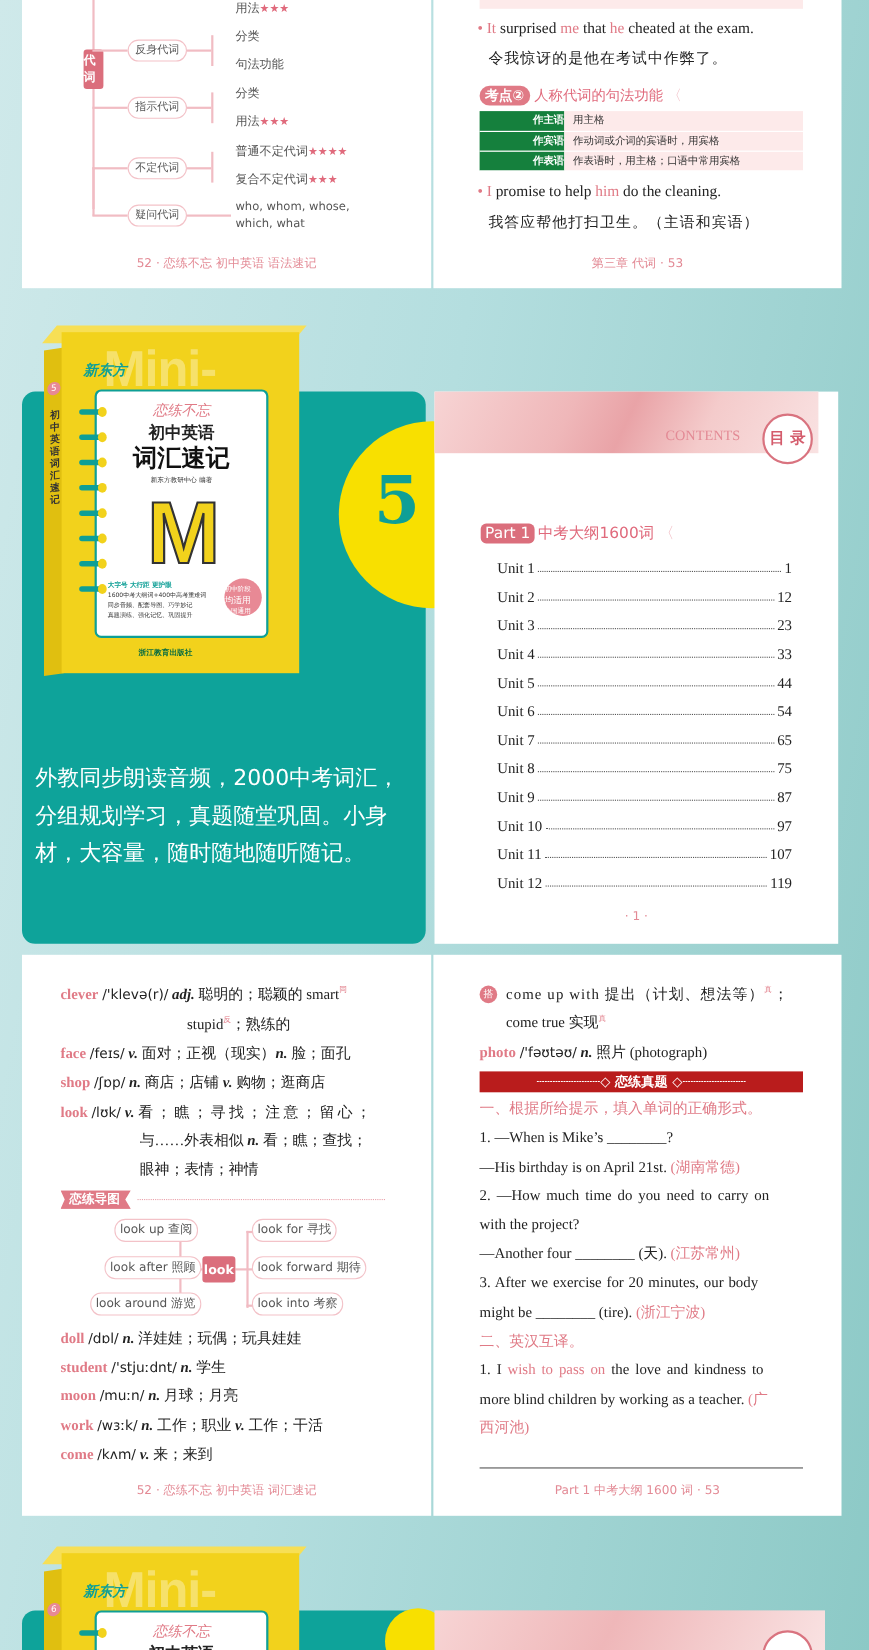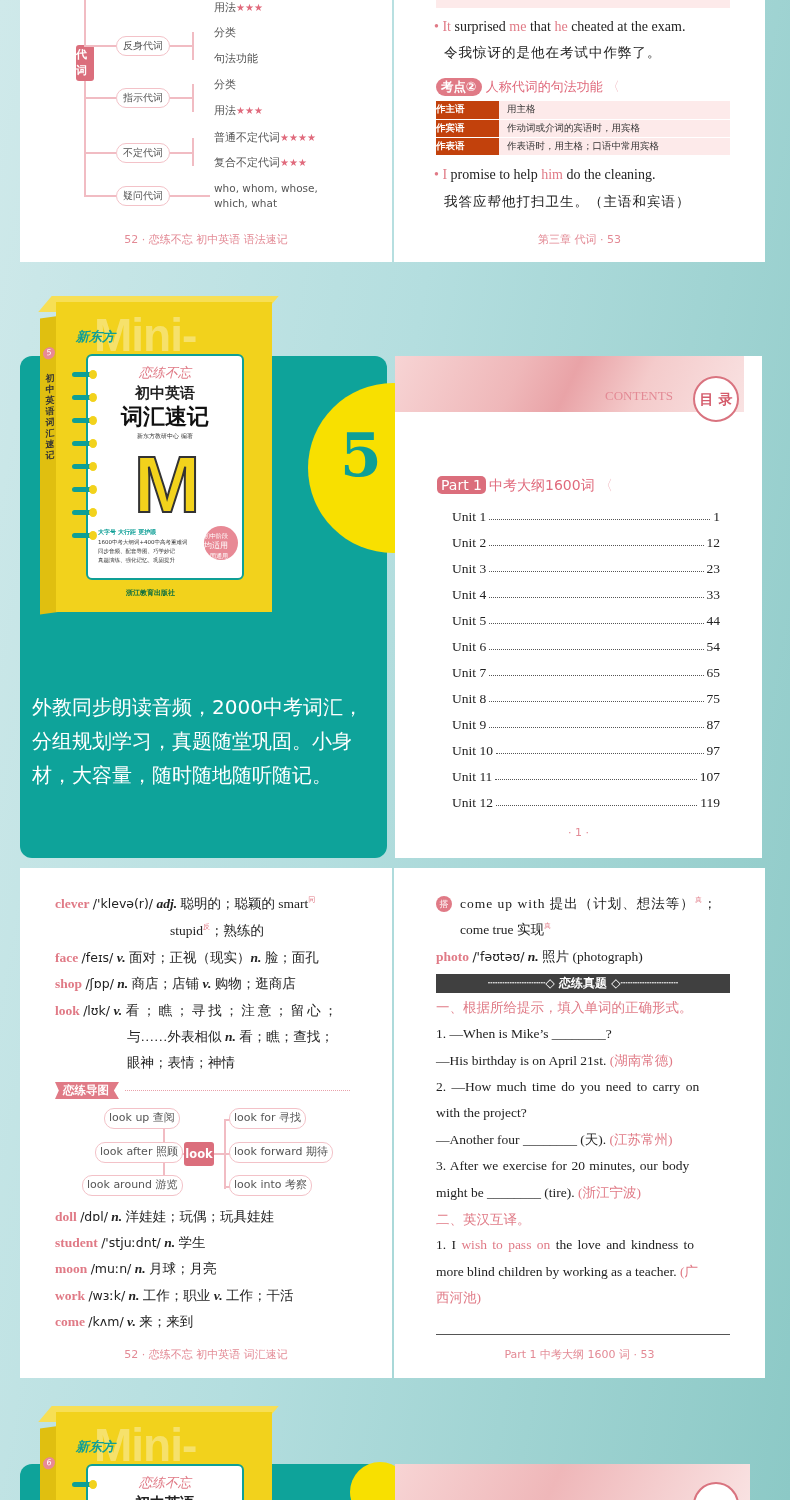--- a/index.html
+++ b/index.html
@@ -20,21 +20,21 @@
 .mm-node{position:absolute;left:96px;width:54px;height:20px;border:1.5px solid #f3c2c8;border-radius:10px;font-size:10px;line-height:17px;text-align:center;color:#555;background:#fff}
 .mm-leaf{position:absolute;left:194px;font-size:11px;color:#555;white-space:nowrap}
 .mm-leaf .stars{color:#e06a7c;font-size:10px}
 .footer{position:absolute;left:0;right:0;text-align:center;font-size:11px;color:#e38a95}
 .ex-line{position:absolute;left:40px;font-size:14px;color:#222}
 .cn-line{position:absolute;left:50px;font-size:13.5px;color:#222;letter-spacing:1px}
 .kd-title{position:absolute;left:42px;top:78px;height:18px;font-size:13px;color:#e06a7c;white-space:nowrap}
 .kd-badge{display:inline-block;background:#e07a86;color:#fff;border-radius:9px;padding:0 5px;font-weight:bold;font-size:12.5px;line-height:18px}
 .kd-table{position:absolute;left:42px;top:101px;width:294px;border-collapse:collapse}
 .kd-table td{height:18px;font-size:9.5px;border-bottom:1px solid #fff}
-.kd-table td.h{width:63px;background:#c2410c;color:#fff;text-align:left;font-weight:bold}
+.kd-table td.h{width:77px;background:#15803d;color:#fff;text-align:right;font-weight:bold}
 .kd-table td.v{background:#fdeaea;color:#333;padding-left:8px}
 
 
 #s2-card{left:20px;top:356px;width:367px;height:502px;background:#0ea39a;border-radius:12px}
 #s2-desc{left:32px;top:690px;width:350px;font-size:20px;line-height:34px;color:#fff}
 #s2-circle{left:308px;top:383px;width:170px;height:170px;border-radius:50%;background:#f8e000}
 #s2-num{left:340px;top:420px;font-size:60px;font-weight:bold;color:#0e9f96;font-family:"DejaVu Serif",serif}
 #s2-page{left:395px;top:356px;width:367px;height:502px}
 #book{left:40px;top:296px;width:232px;height:316px}
 .book-front{position:absolute;left:16px;top:6px;width:216px;height:310px;background:#f2d21c}
@@ -65,21 +65,21 @@
 .entry .w{color:#e07a86;font-weight:bold}
 .entry .pos{font-style:italic;font-weight:bold}
 .entry .ph{font-family:"DejaVu Sans",sans-serif;font-size:12.5px}
 .tiny-tag{font-size:7px;color:#e07a86;vertical-align:top}
 .ld-title{position:absolute;left:35px;top:214px;background:#e07a86;color:#fff;font-size:11.5px;font-weight:bold;padding:0 10px 0 8px;line-height:17px;clip-path:polygon(0 0,100% 0,92% 50%,100% 100%,0 100%,6% 50%)}
 .ld-dots{position:absolute;left:105px;top:222px;width:225px;border-bottom:1.5px dotted #e9a1aa}
 .pill{position:absolute;height:21px;border:1.5px solid #f3c2c8;border-radius:10px;font-size:11px;line-height:18px;color:#555;padding:0 4px;white-space:nowrap;background:#fff}
 .look-center{position:absolute;left:164px;top:274px;width:30px;height:24px;background:#db6e7c;color:#fff;font-size:11.5px;font-weight:bold;text-align:center;line-height:24px;border-radius:3px}
 .q-line{position:absolute;left:42px;font-size:13.5px;color:#222;font-family:Liberation Serif, serif;white-space:nowrap}
 .q-pink{color:#e07a86}
-.zhenti-bar{position:absolute;left:42px;top:106px;width:294px;height:19px;background:#404040;color:#fff;font-size:12px;font-weight:bold;text-align:center;line-height:19px}
+.zhenti-bar{position:absolute;left:42px;top:106px;width:294px;height:19px;background:#b91c1c;color:#fff;font-size:12px;font-weight:bold;text-align:center;line-height:19px}
 </style>
 </head>
 <body>
 
 <div class="page" id="s1-left">
   <div class="mm-vline" style="left:64px;top:0;height:190px"></div>
   <span class="mm-leaf" style="top:0px"><span>用法</span><span class="stars">★★★</span></span>
   <div class="mm-root">代词</div>
 
   <div class="mm-hline" style="left:64px;top:45px;width:32px"></div>

